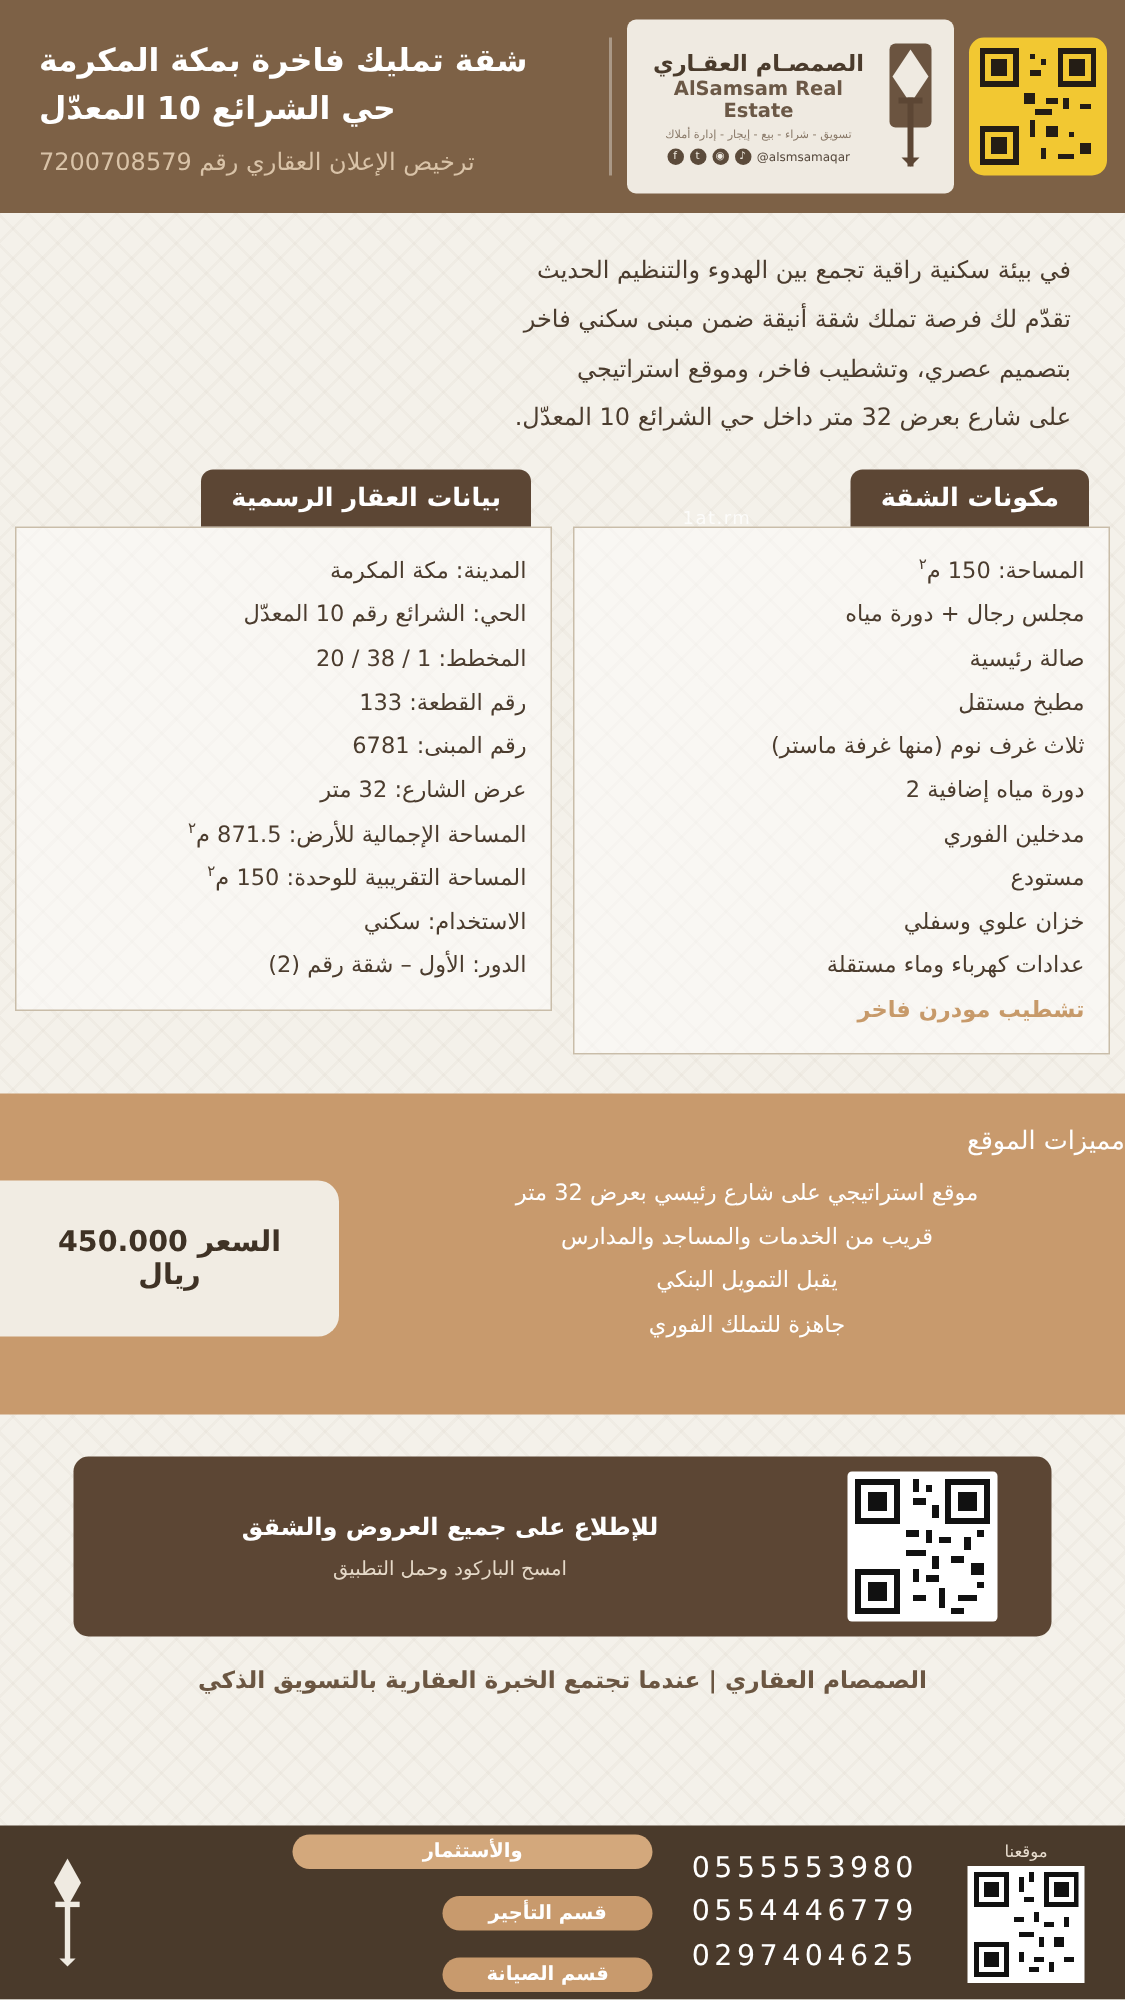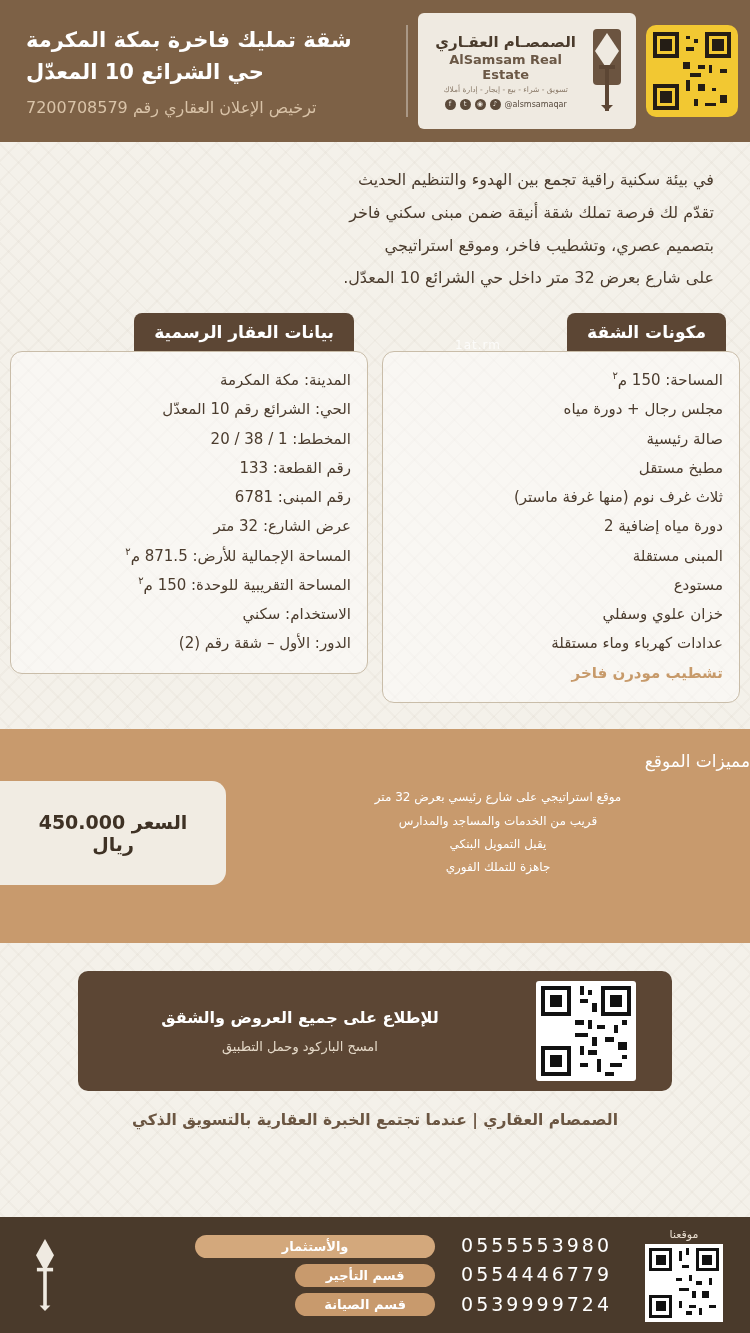--- a/index.html
+++ b/index.html
@@ -122,21 +122,21 @@
     font-size: 17px;
     font-weight: bold;
     padding: 9px 20px;
     border-radius: 8px 8px 0 0;
     display: inline-block;
     margin-right: 14px;
   }
   .card-body {
     border: 1px solid #c9bda9;
     background: rgba(255,255,255,0.45);
-    border-radius: 12px;
+    border-radius: 0;
     padding: 14px 16px;
     min-height: 300px;
     color: #4b3c2e;
     font-size: 15px;
     line-height: 1.95;
     text-align: right;
   }
   .card-body .line { white-space: nowrap; }
   .accent-line { color: #c79a6a; font-weight: bold; }
   .sup { font-size: 10px; vertical-align: super; }
@@ -152,21 +152,21 @@
   .band-title {
     color: #fff;
     font-size: 17px;
     text-align: right;
     padding: 4px 0 10px 36px;
   }
   .band-inner { display: flex; align-items: center; }
   .band-features {
     flex: 1 1 auto;
     color: #fff;
-    font-size: 12px;
+    font-size: 15px;
     line-height: 1.95;
     text-align: center;
     padding-left: 20px;
   }
   .price-chip {
     background: #f1ece3;
     color: #3f3225;
     font-size: 19px;
     font-weight: bold;
     border-radius: 0 14px 14px 0;
@@ -174,21 +174,21 @@
     margin-right: 0;
     width: 226px;
     text-align: center;
     flex: 0 0 226px;
   }
 
   
   .appsec { padding: 28px 0 10px 0; }
   .appbox {
     margin: 0 auto;
-    width: 594px;
+    width: 652px;
     height: 120px;
     background: #5c4634;
     border-radius: 10px;
     display: flex;
     align-items: center;
     justify-content: flex-start;
     position: relative;
   }
   .appbox-text {
     flex: 1 1 auto;
@@ -233,21 +233,21 @@
   .phones {
     flex: 0 0 auto;
     color: #fff;
     font-size: 19px;
     letter-spacing: 3px;
     line-height: 1.55;
     direction: ltr;
     text-align: right;
     padding: 0 16px;
   }
-  .depts { flex: 1 1 auto; display: flex; flex-direction: column; gap: 6px; align-items: flex-start; padding-right: 10px; }
+  .depts { flex: 1 1 auto; display: flex; flex-direction: column; gap: 18px; align-items: flex-start; padding-right: 10px; }
   .dept {
     background: #c89a6d;
     color: #fff;
     font-size: 13px;
     font-weight: bold;
     border-radius: 12px;
     padding: 4px 16px;
     text-align: center;
     min-width: 140px;
   }
@@ -347,21 +347,21 @@
 
     <div class="card">
       <div class="card-tab">مكونات الشقة</div>
       <div class="card-body">
         <div class="line">المساحة: 150 م<span class="sup">٢</span></div>
         <div class="line">مجلس رجال + دورة مياه</div>
         <div class="line">صالة رئيسية</div>
         <div class="line">مطبخ مستقل</div>
         <div class="line">ثلاث غرف نوم (منها غرفة ماستر)</div>
         <div class="line">دورة مياه إضافية 2</div>
-        <div class="line">المبنى مستقلة</div>
+        <div class="line">مدخلين الفوري</div>
         <div class="line">مستودع</div>
         <div class="line">خزان علوي وسفلي</div>
         <div class="line">عدادات كهرباء وماء مستقلة</div>
         <div class="line accent-line">تشطيب مودرن فاخر</div>
       </div>
     </div>
 
     <div class="card">
       <div class="card-tab">بيانات العقار الرسمية</div>
       <div class="card-body">
@@ -472,21 +472,21 @@
               <rect x="18" y="17" width="2" height="1"></rect>
               <rect x="11" y="19" width="2" height="1"></rect>
           </g>
         </svg>
       </div>
     </div>
 
     <div class="phones">
       <div>0555553980</div>
       <div>0554446779</div>
-      <div>0539999724</div>
+      <div>0297404625</div>
     </div>
 
     <div class="depts">
       <div class="dept wide">والأستثمار</div>
       <div class="dept">قسم التأجير</div>
       <div class="dept">قسم الصيانة</div>
     </div>
 
     <div class="foot-logo">
       <svg viewBox="0 0 40 92" width="36" height="86" aria-hidden="true">

